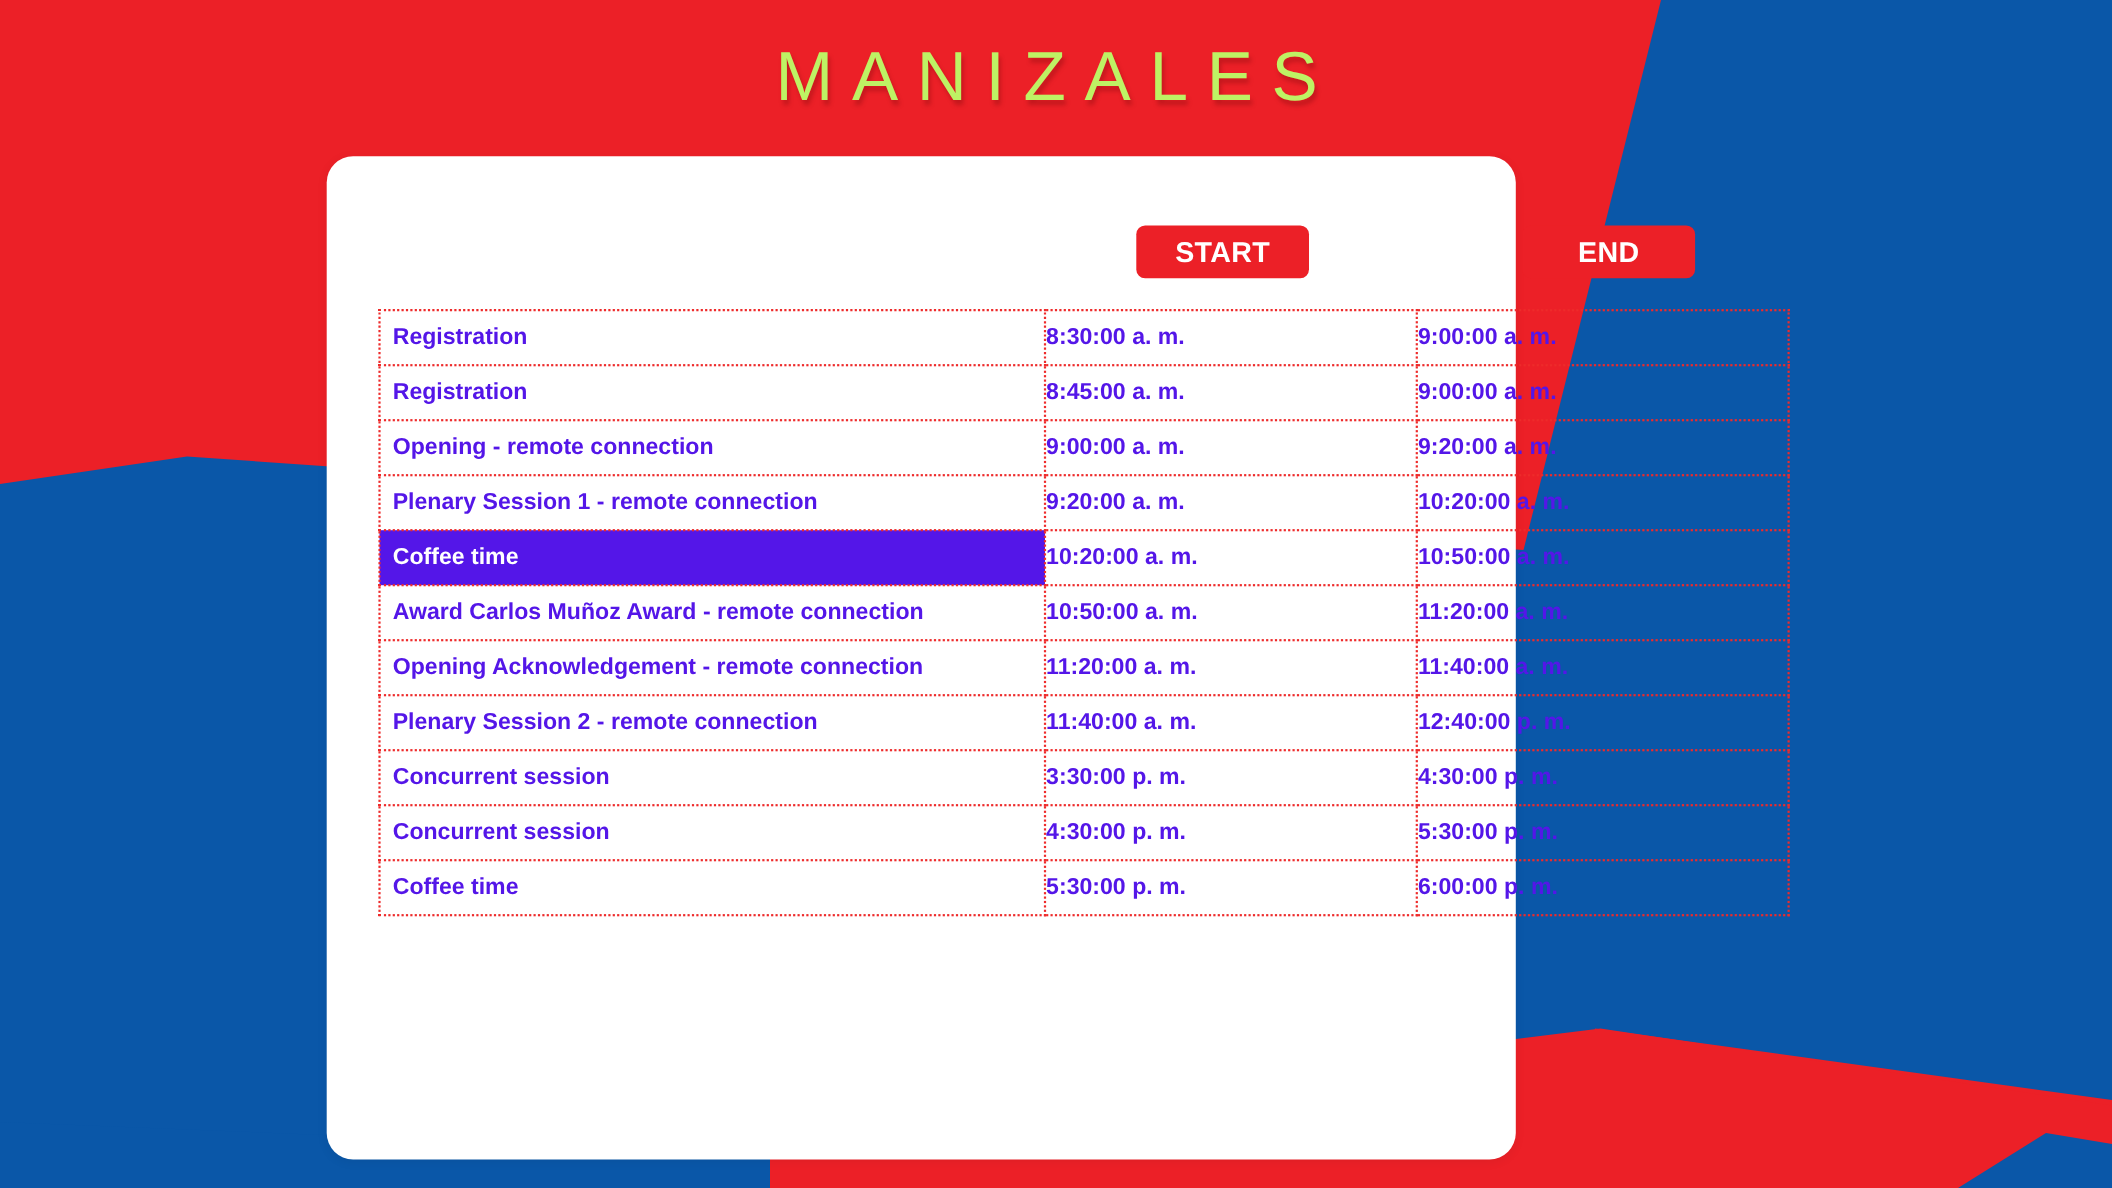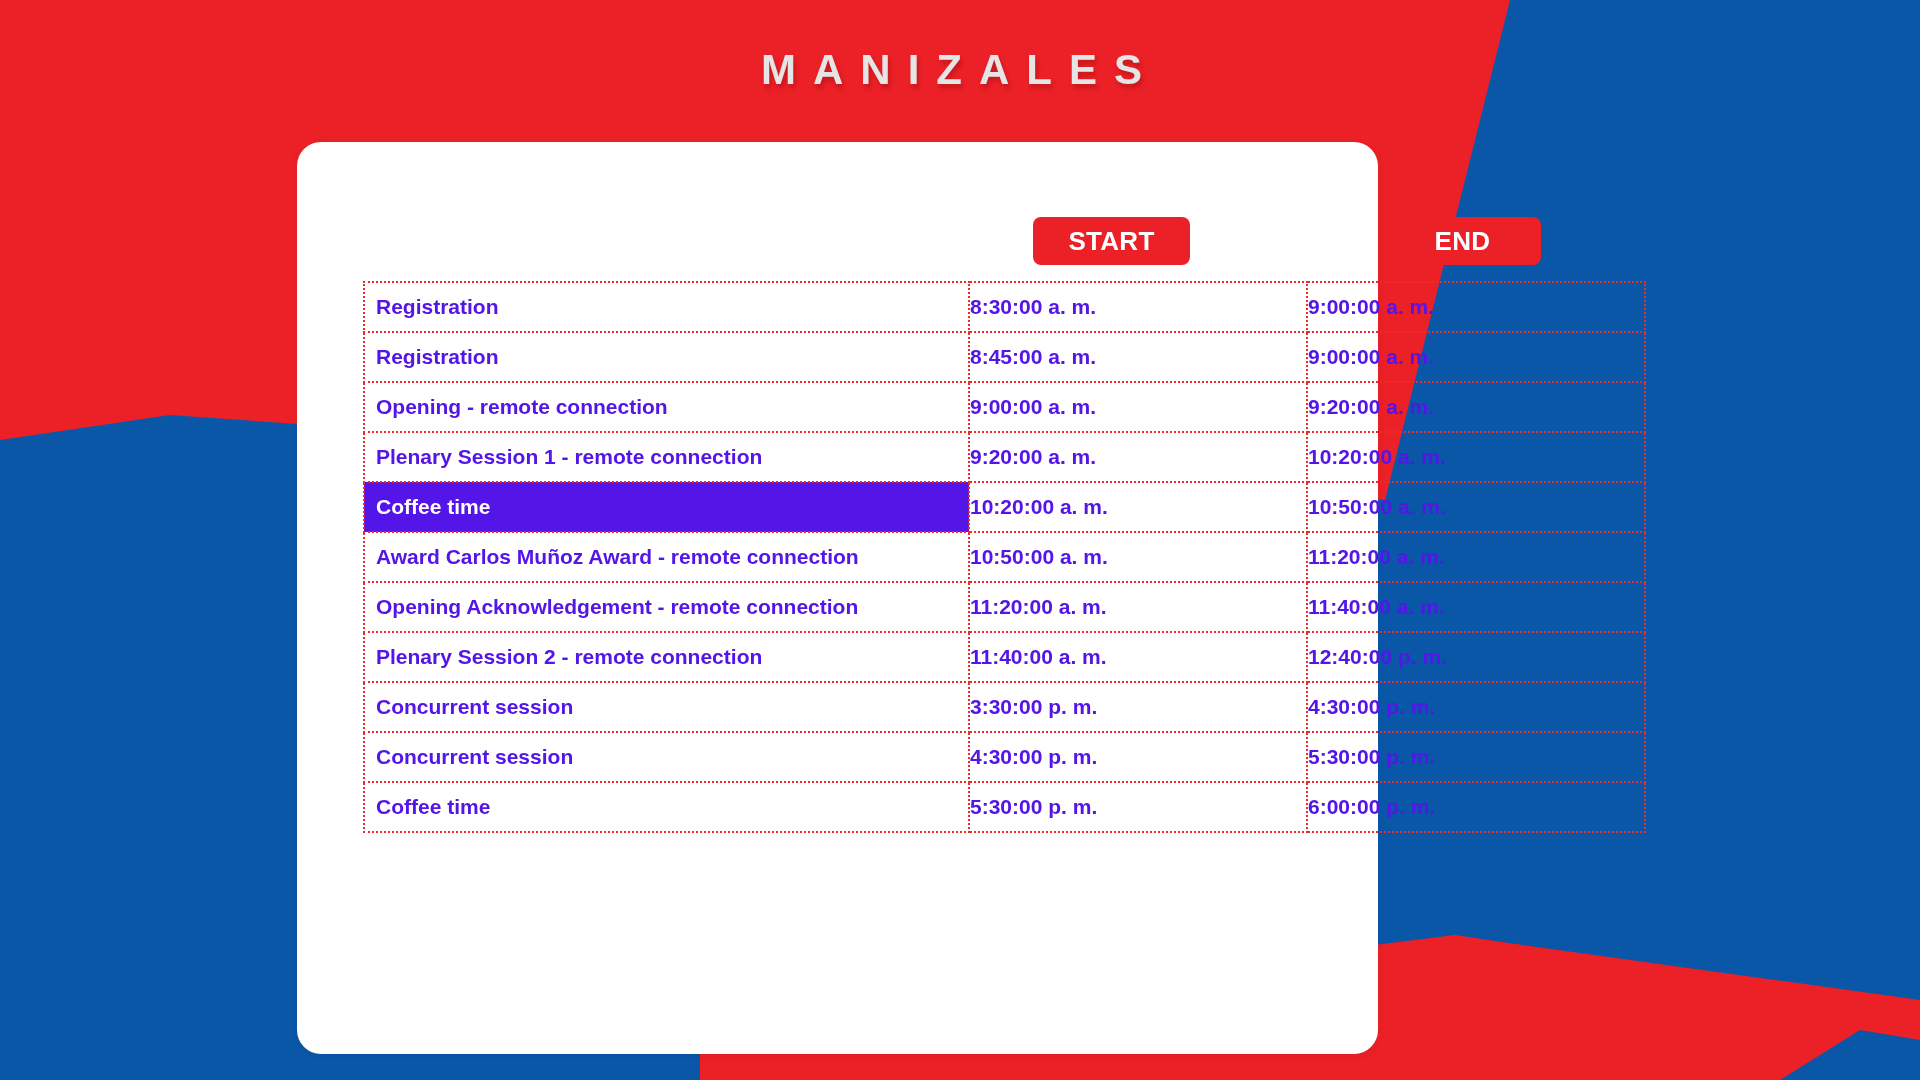--- a/index.html
+++ b/index.html
@@ -10,54 +10,54 @@
   }
   #bg-shapes{position:absolute;inset:0;width:1920px;height:1080px;}
 
   
   .title-wrap{
     position:absolute;left:0;top:0;width:1920px;height:140px;
     display:flex;align-items:center;justify-content:center;
     pointer-events:none;
   }
   .title{
-    font-size:42px;font-weight:bold;color:#e5e5e5;
+    font-size:63px;font-weight:normal;color:#bef264;
     letter-spacing:17px;line-height:1;
     text-shadow:2px 4px 4px rgba(120,8,12,.35);
     white-space:nowrap;
   }
 
   
   .card{
     position:absolute;left:297px;top:142px;
     width:1081px;height:912px;
     background:#ffffff;border-radius:24px;
     box-shadow:0 2px 10px rgba(0,0,0,.06);
   }
 
   
   .btn-row{
-    position:absolute;left:352px;top:217px;
+    position:absolute;left:352px;top:205px;
     width:1264px;height:48px;
   }
   .pill{
     position:absolute;top:0;height:48px;
     background:#EC2027;border-radius:8px;
     color:#ffffff;font-size:26px;font-weight:bold;
     display:flex;align-items:center;justify-content:center;
     letter-spacing:.3px;
     cursor:pointer;border:none;
     font-family:"Liberation Sans","DejaVu Sans",sans-serif;
   }
   .pill.start{left:681px;width:157px;}
   .pill.end{left:1032px;width:157px;}
 
   
   .sched{
-    position:absolute;left:363px;top:281px;
+    position:absolute;left:344px;top:281px;
     width:1264px;
     border-collapse:collapse;
     table-layout:fixed;
   }
   .sched td{
     border:2px dotted #EE2B2B;
     height:48px;
     padding:0;
     vertical-align:middle;
     font-size:21px;font-weight:bold;

